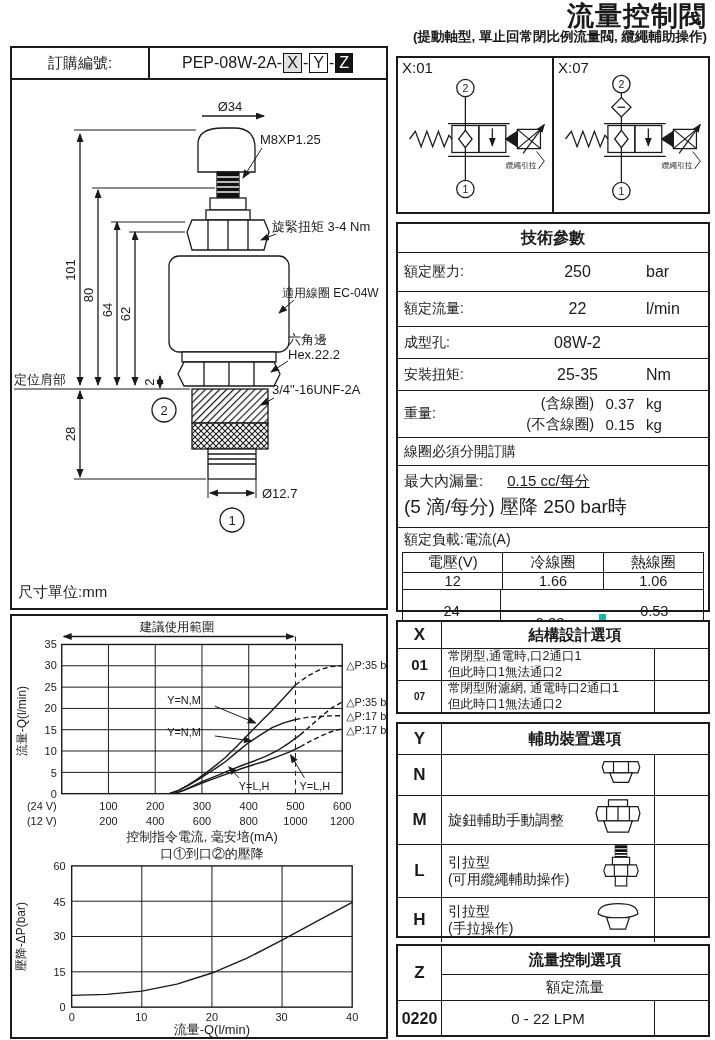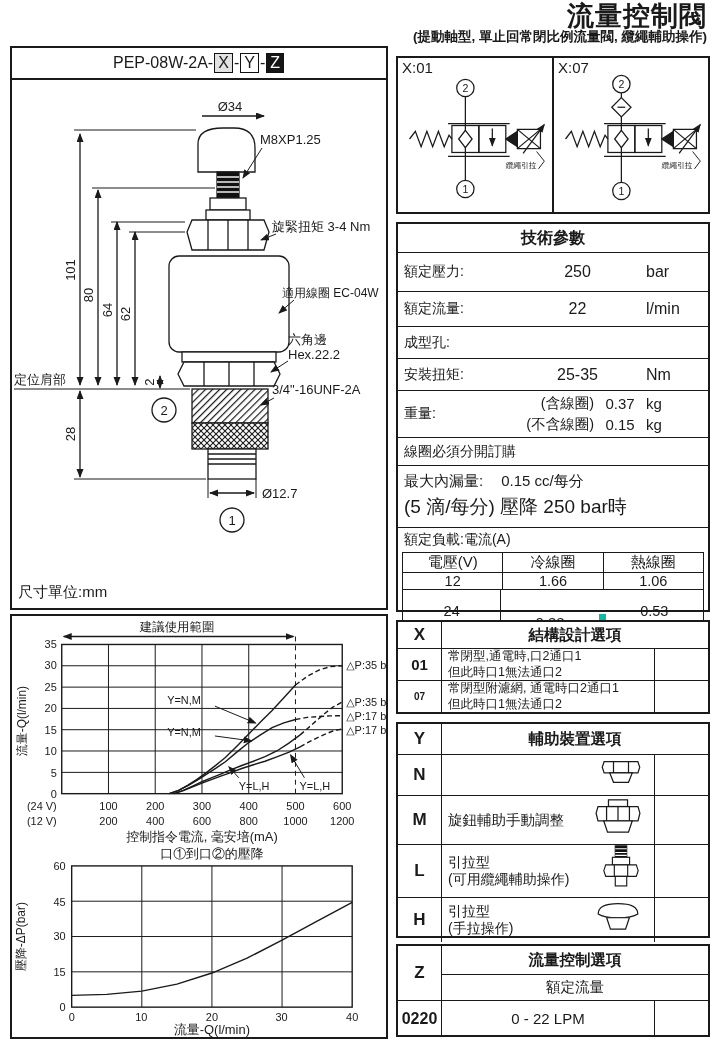--- a/index.html
+++ b/index.html
@@ -43,20 +43,21 @@
     <line x1="6" y1="0" x2="0" y2="6" stroke="#1a1a1a" stroke-width="1.1"></line>
   </pattern>
 </defs>
 </svg>
 
 <div class="abs hdr-title" style="top:-2px;right:8px;">流量控制閥</div>
 <div class="abs hdr-sub" style="top:28px;right:8px;">(提動軸型, 單止回常閉比例流量閥, 纜繩輔助操作)</div>
 
 <div class="box" style="left:10px;top:46px;width:378px;height:564px;">
   <div class="flex" style="height:30px;border-bottom:2px solid #1a1a1a;">
+    <div class="cc" style="width:136px;border-right:2px solid #1a1a1a;font-size:15px;">訂購編號:</div>
     <div class="cc" style="flex:1;font-size:16px;font-weight:normal;">
       <span>PEP-08W-2A-</span>
         <span class="seg seg-x">X</span>
         <span>-</span>
         <span class="seg">Y</span>
         <span>-</span>
         <span class="seg seg-z">Z</span>
     </div>
   </div>
 
@@ -319,20 +320,21 @@
     <div class="cc" style="flex:1;font-size:16px;">250</div>
     <div class="cl" style="width:62px;font-size:16px;">bar</div>
   </div>
   <div class="flex bb" style="height:34px;">
     <div class="cl pcell" style="width:105px;padding-left:6px;">額定流量:</div>
     <div class="cc" style="flex:1;font-size:16px;">22</div>
     <div class="cl" style="width:62px;font-size:16px;">l/min</div>
   </div>
   <div class="flex bb" style="height:31px;">
     <div class="cl pcell" style="width:105px;padding-left:6px;">成型孔:</div>
+    <div class="cc" style="flex:1;font-size:16px;">08W-2</div>
     <div class="cl" style="width:62px;font-size:16px;"></div>
   </div>
   <div class="flex bb" style="height:31px;">
     <div class="cl pcell" style="width:105px;padding-left:6px;">安裝扭矩:</div>
     <div class="cc" style="flex:1;font-size:16px;">25-35</div>
     <div class="cl" style="width:62px;font-size:16px;">Nm</div>
   </div>
 
   <div class="flex bb" style="height:46px;">
     <div class="cl pcell" style="width:54px;padding-left:6px;">重量:</div>
@@ -350,21 +352,21 @@
       <div>kg</div>
       <div>kg</div>
     </div>
   </div>
 
   <div class="cl bb pcell" style="height:27px;padding-left:6px;">線圈必須分開訂購</div>
 
   <div class="bb" style="height:57px;padding:4px 6px 0;">
     <div class="flex" style="font-size:15px;line-height:1.5;">
       <span>最大內漏量:</span>
-      <span style="margin-left:18px;">0.15 cc/每分</span>
+      <span style="margin-left:24px;text-decoration:underline;">0.15 cc/每分</span>
     </div>
     <div style="font-size:19px;line-height:1.5;">(5 滴/每分) 壓降 250 bar時</div>
   </div>
 
   <div class="cl pcell" style="height:24px;padding-left:6px;">額定負載:電流(A)</div>
 
   <div style="margin:0 4px;border:1.5px solid #1a1a1a;">
     <div class="flex" style="border-bottom:1.5px solid #1a1a1a;">
       <div class="cc" style="flex:1;font-size:15px;border-right:1px solid #1a1a1a;">電壓(V)</div>
       <div class="cc" style="flex:1;font-size:15px;border-right:1px solid #1a1a1a;">冷線圈</div>

